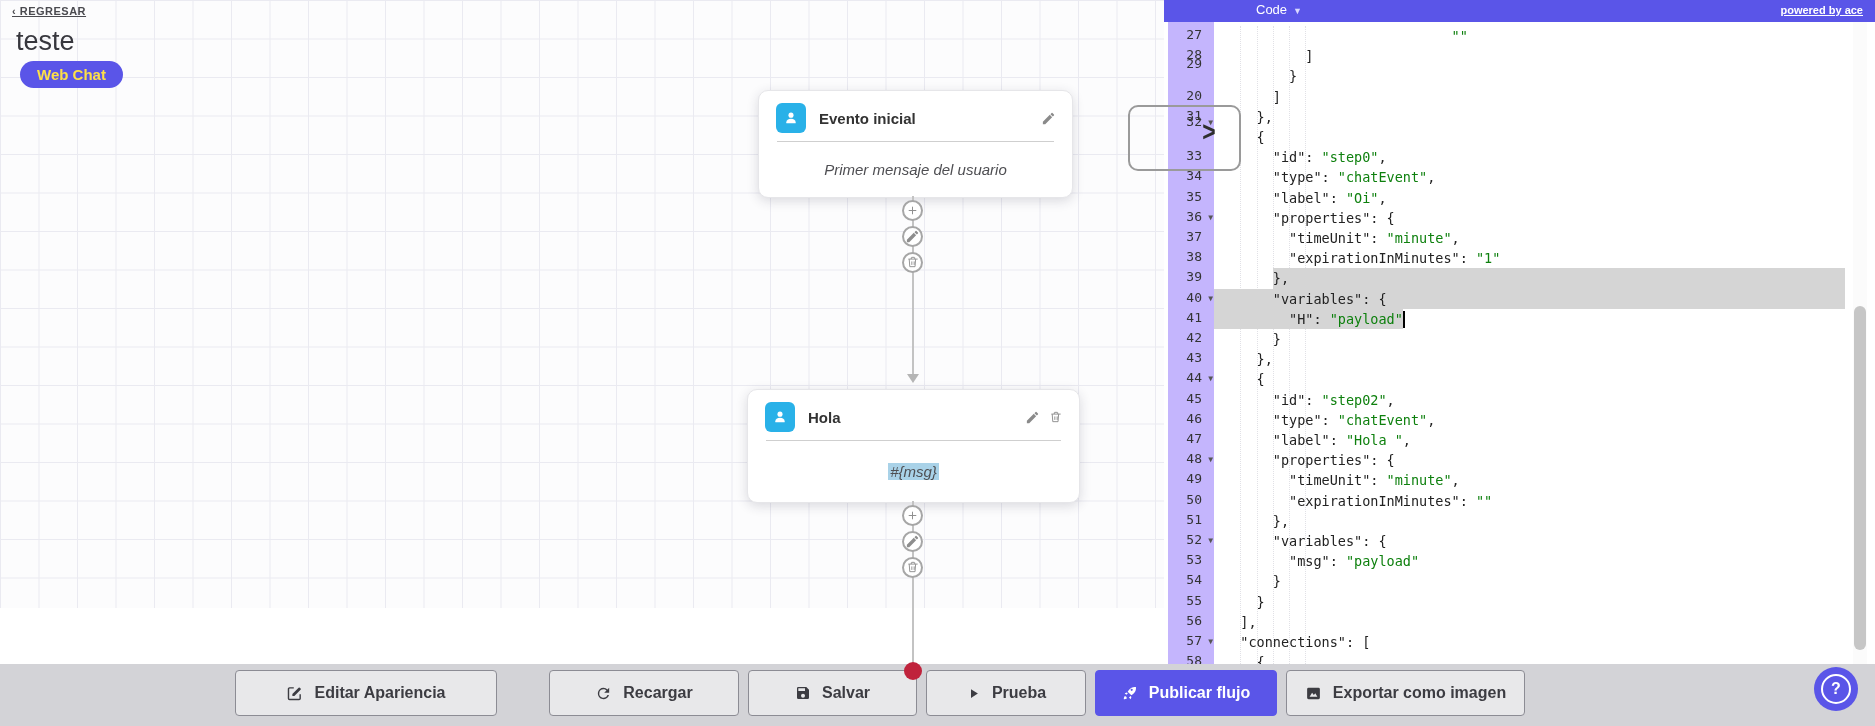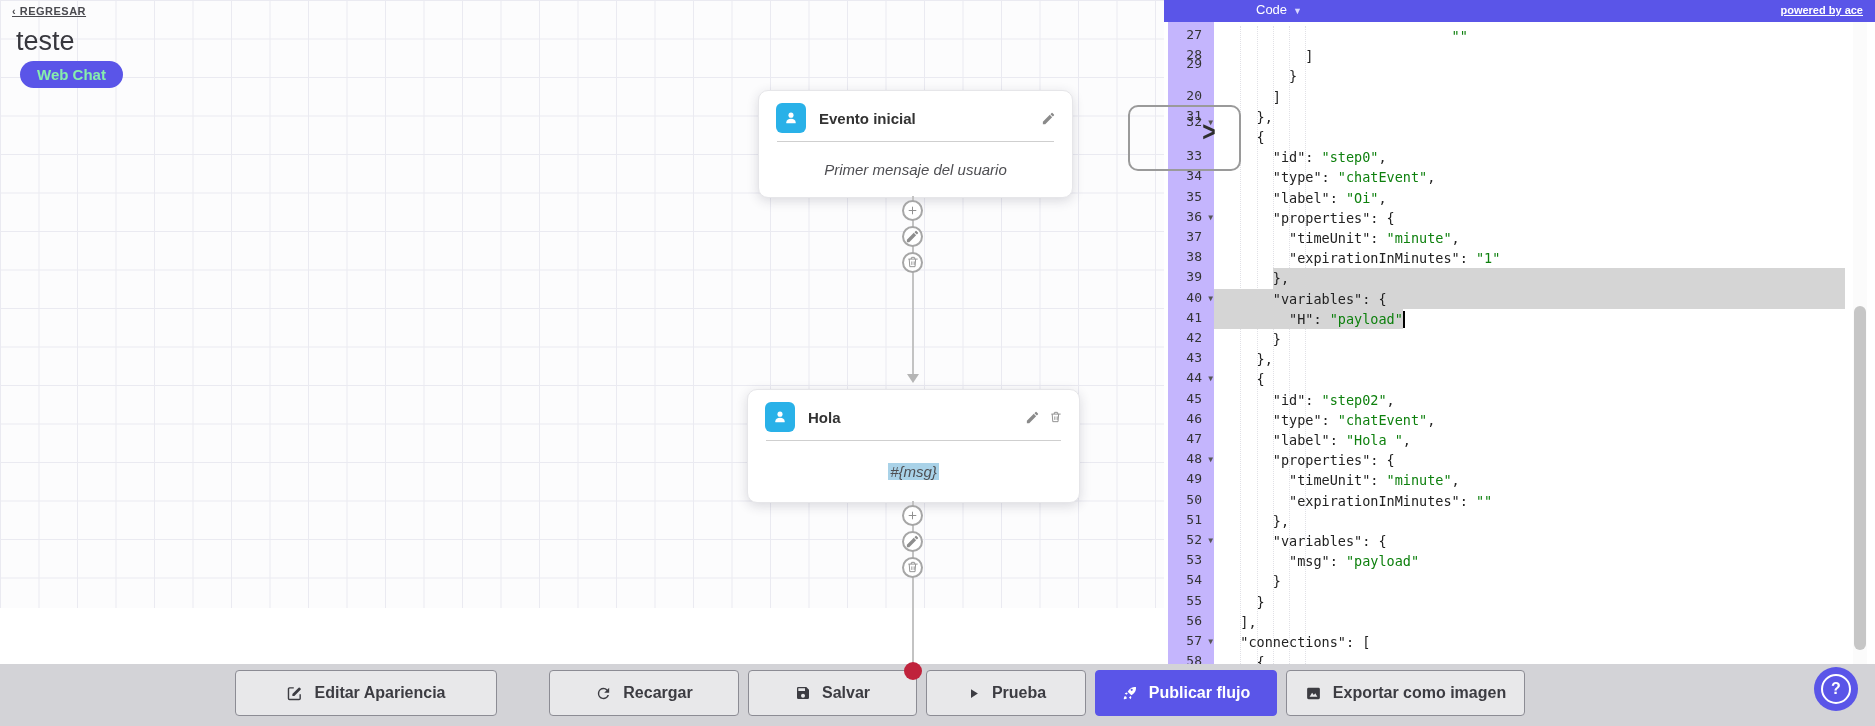--- a/index.html
+++ b/index.html
@@ -8,21 +8,21 @@
 
   
   .canvas{position:absolute;left:0;top:0;width:1164px;height:608px;
     background-color:#fcfcfd;
     background-image:linear-gradient(to right,#eaeaf1 1px,transparent 1px),
                      linear-gradient(to bottom,#eaeaf1 1px,transparent 1px);
     background-size:38.5px 38.5px;}
   .back-link{position:absolute;left:12px;top:5px;font-size:11px;font-weight:700;
     letter-spacing:.5px;color:#4a4a4f;text-decoration:underline;cursor:pointer;}
   .flow-title{position:absolute;left:16px;top:26px;font-size:27px;color:#37373d;}
-  .channel-badge{position:absolute;left:20px;top:61px;background:#5a55e8;color:#86efac;
+  .channel-badge{position:absolute;left:20px;top:61px;background:#5a55e8;color:#fde047;
     font-size:15px;font-weight:700;padding:5px 17px;border-radius:15px;}
 
   
   .node{position:absolute;background:#fff;border:1px solid #e6e6e9;border-radius:10px;
     box-shadow:0 3px 12px rgba(40,40,60,.16);display:flex;flex-direction:column;}
   .node-head{display:flex;align-items:center;gap:13px;padding:12px 16px 8px 17px;}
   .node-ico{width:30px;height:30px;border-radius:6px;background:#29b1e8;display:flex;
     align-items:center;justify-content:center;flex:none;}
   .node-title{flex:1;font-size:15px;font-weight:700;color:#333;}
   .node-actions{display:flex;gap:9px;color:#8a8a8a;}

